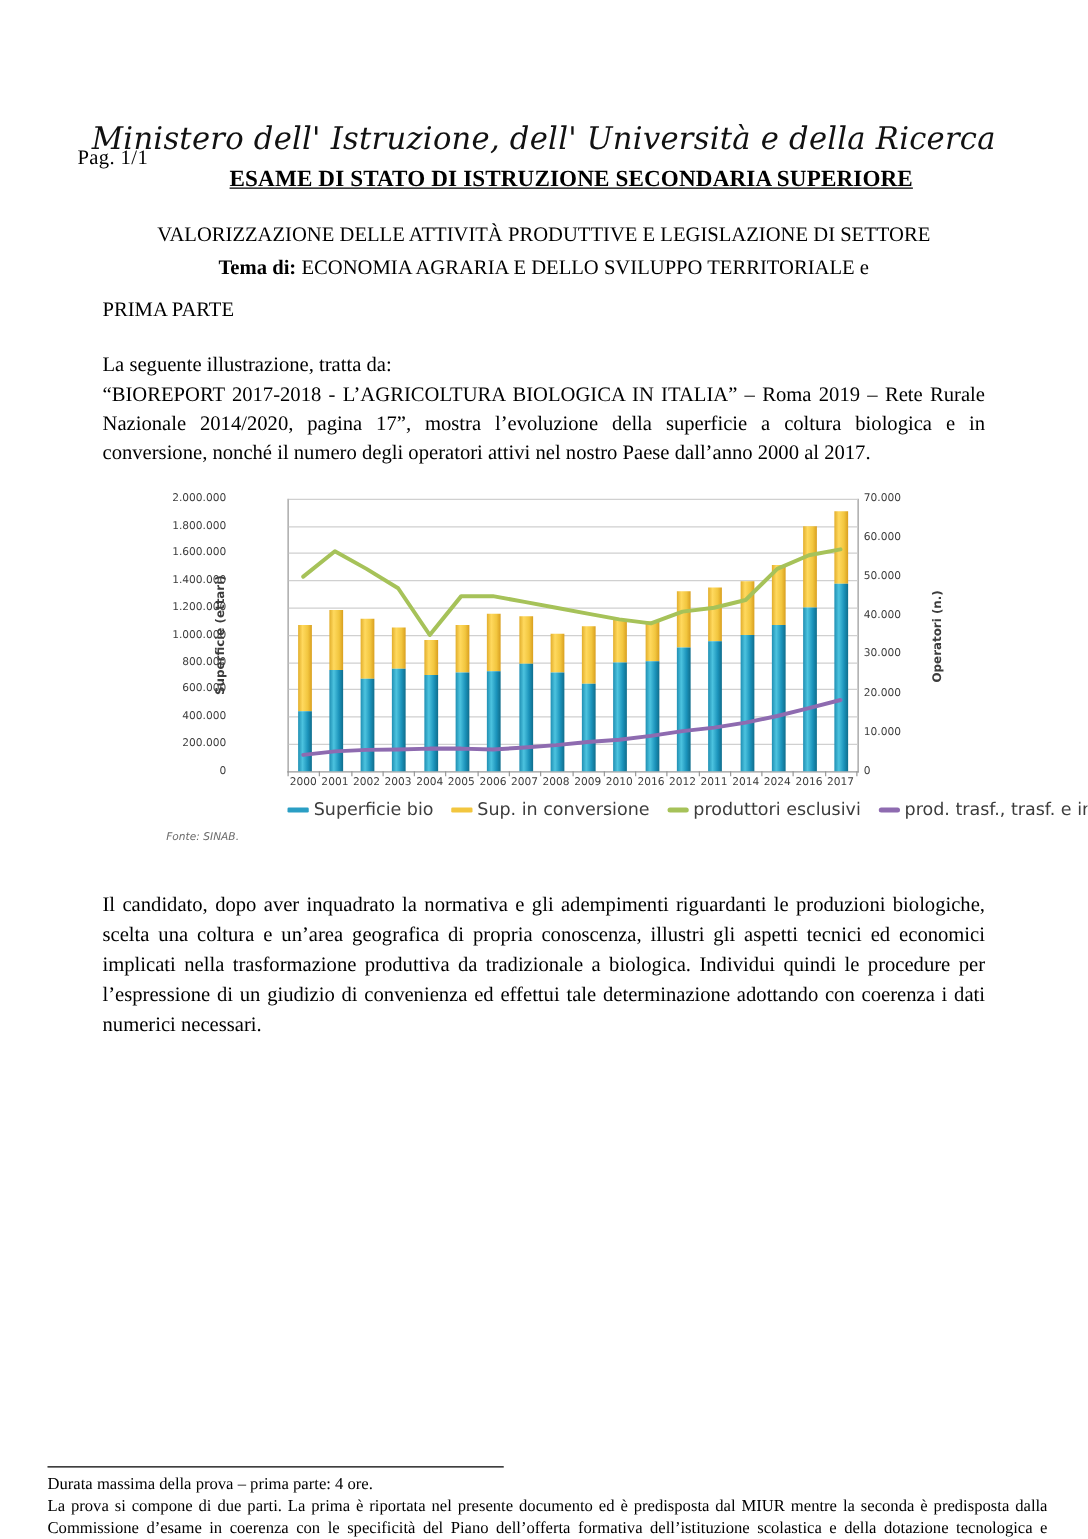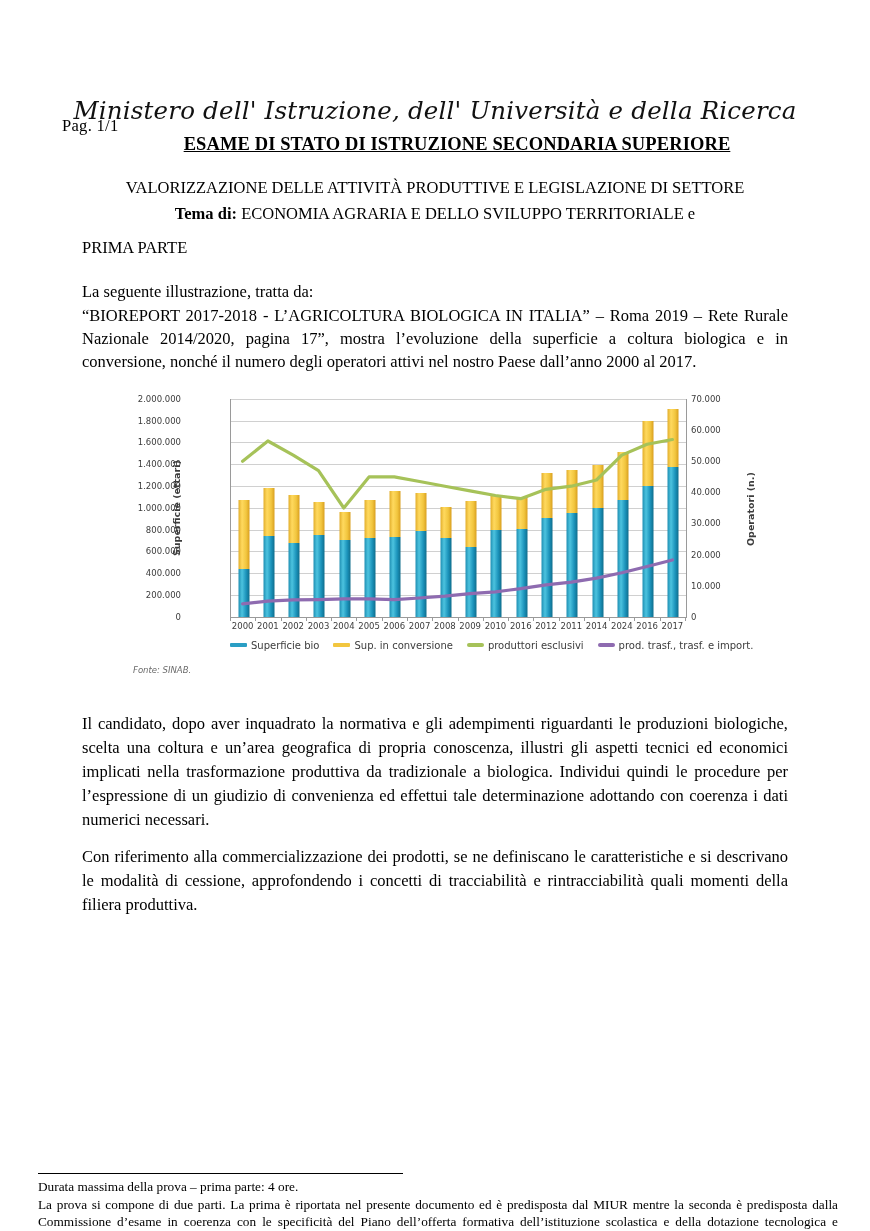--- a/index.html
+++ b/index.html
@@ -74,21 +74,21 @@
     font-size:8.5px; color:#3c3c3c;
   }
   .tickrow { position:absolute; left:125px; top:229px; width:455px; height:4px; }
   .tickrow i { position:absolute; top:0; width:1px; height:4px; background:#9a9a9a; }
 
   svg.lines { position:absolute; left:125px; top:11px; width:455px; height:218px; overflow:visible; }
 
   .legend {
     position:absolute; left:125px; top:252px; width:510px;
     display:flex; align-items:center; gap:14px;
-    font-family:"DejaVu Sans", sans-serif; font-size:10px; color:#3c3c3c;
+    font-family:"DejaVu Sans", sans-serif; font-size:14px; color:#3c3c3c;
   }
   .legend .item { display:flex; align-items:center; gap:4px; white-space:nowrap; }
   .legend .swatch { display:inline-block; width:17px; height:4px; border-radius:1px; }
 
   .fonte {
     position:absolute; left:28px; top:277px;
     font-family:"DejaVu Sans", sans-serif; font-style:italic;
     font-size:8.5px; color:#6a6a6a;
   }
 
@@ -339,21 +339,20 @@
           <span class="swatch" style="background: rgb(142, 107, 176); height: 4px; border-radius: 2px;"></span>
           <span>prod. trasf., trasf. e import.</span>
         </div>
       </div>
 
     <div class="fonte">Fonte: SINAB.</div>
   </div>
 
   <div class="block">
     <div class="body-par">Il candidato, dopo aver inquadrato la normativa e gli adempimenti riguardanti le produzioni biologiche, scelta una coltura e un’area geografica di propria conoscenza, illustri gli aspetti tecnici ed economici implicati nella trasformazione produttiva da tradizionale a biologica. Individui quindi le procedure per l’espressione di un giudizio di convenienza ed effettui tale determinazione adottando con coerenza i dati numerici necessari.</div>
-    <div class="body-par">Con riferimento alla commercializzazione dei prodotti, se ne definiscano le caratteristiche e si descrivano le modalità di cessione, approfondendo i concetti di tracciabilità e rintracciabilità quali momenti della filiera produttiva.</div>
   </div>
 
   <div class="footer">
     <div class="rule"></div>
     <p>Durata massima della prova – prima parte: 4 ore.</p>
     <p>La prova si compone di due parti. La prima è riportata nel presente documento ed è predisposta dal MIUR mentre la seconda è predisposta dalla Commissione d’esame in coerenza con le specificità del Piano dell’offerta formativa dell’istituzione scolastica e della dotazione tecnologica e laboratoriale d’istituto.</p>
 
   </div>
 
 </div>

